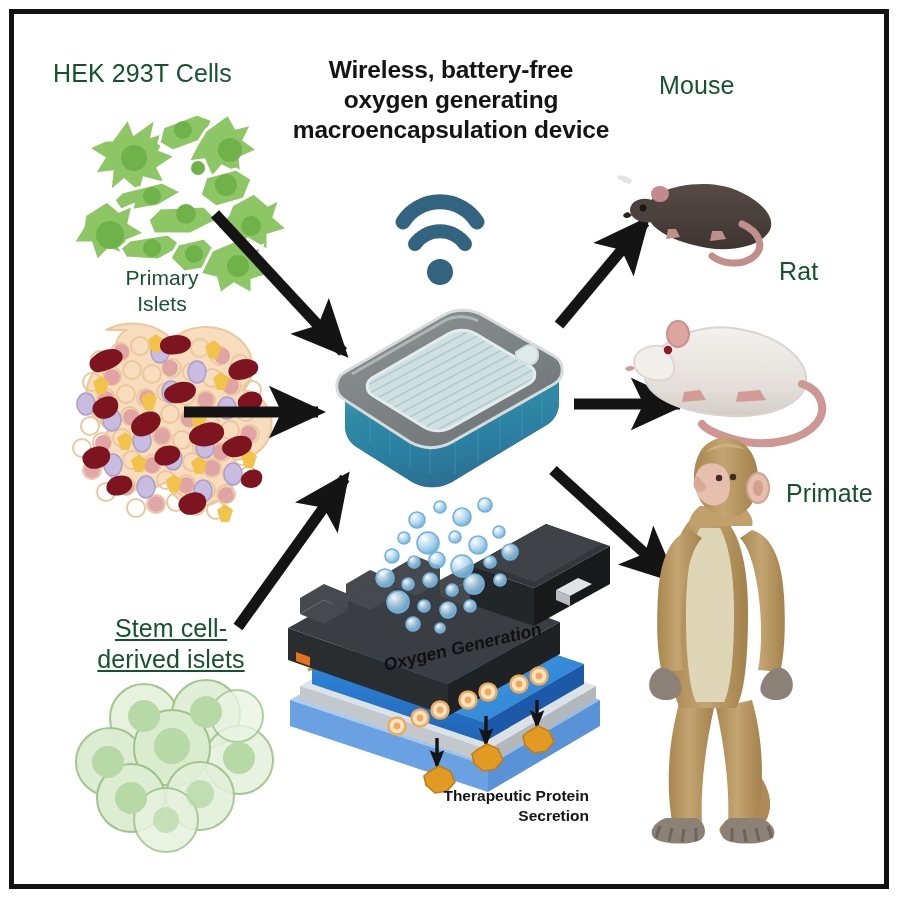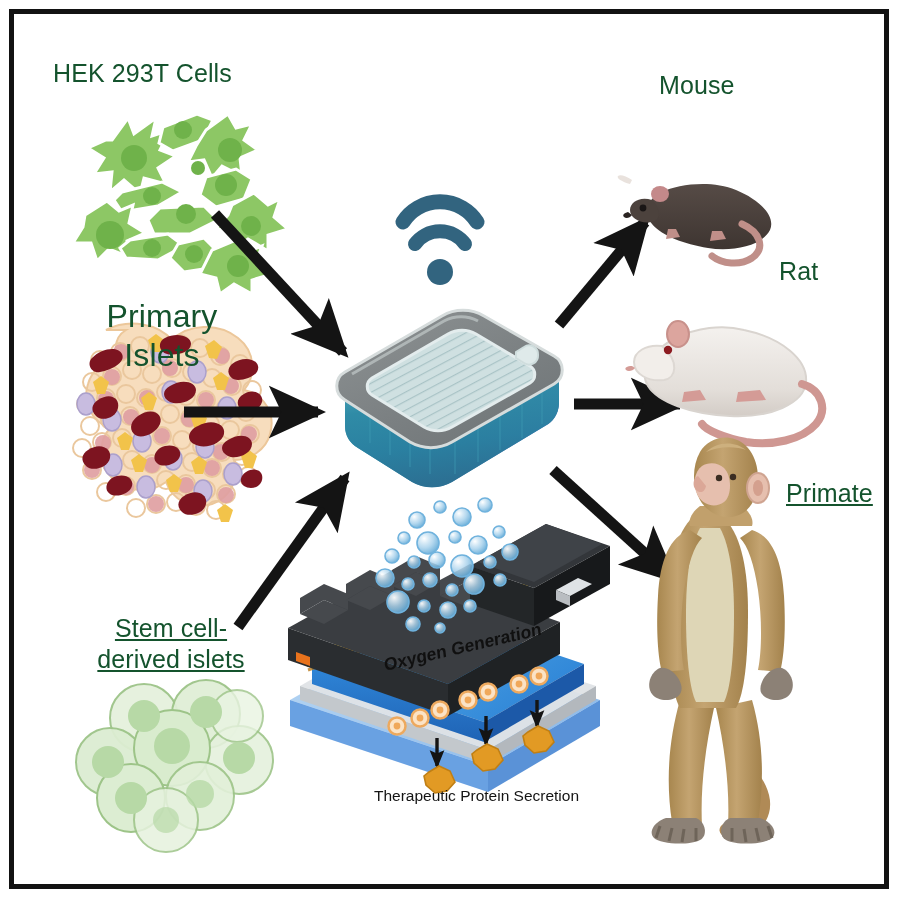--- a/index.html
+++ b/index.html
@@ -49,31 +49,31 @@
     width: 350px;
     text-align: center;
     font-family: "Liberation Sans", sans-serif;
     font-weight: bold;
     font-size: 24.5px;
     line-height: 1.22;
     color: #141414;
     letter-spacing: -0.2px;
   }
   .lbl-hek   { left: 53px;  top: 58px;  font-size: 25px; }
-  .lbl-prim  { left: 102px; top: 265px; font-size: 32px; text-align: center; width: 120px; margin-top: 32px;}
+  .lbl-prim  { left: 102px; top: 265px; font-size: 21px; text-align: center; width: 120px;}
   .lbl-stem  { left: 86px;  top: 613px; font-size: 25px; text-align: center; width: 170px; text-decoration: underline;}
   .lbl-mouse { left: 659px; top: 70px;  font-size: 25px; }
   .lbl-rat   { left: 779px; top: 256px; font-size: 25px; }
-  .lbl-prima { left: 786px; top: 478px; font-size: 25px; text-decoration: underline; }
+  .lbl-prima { left: 786px; top: 478px; font-size: 25px; }
   .lbl-secretion {
     position: absolute;
     left: 374px; top: 786px; width: 215px;
-    text-align: left;
+    text-align: right;
     font-size: 15.5px;
-    font-weight: normal;
+    font-weight: bold;
     color: #141414;
     line-height: 1.28;
     font-family: "Liberation Sans", sans-serif;
   }
   .lbl-oxygen {
     position: absolute;
     left: 383px; top: 655px;
     font-size: 17.5px;
     font-weight: bold;
     color: #101010;
@@ -613,20 +613,25 @@
       <circle cx="719" cy="478" r="3.2" fill="#3b2d22"></circle>
       <circle cx="733" cy="477" r="3.2" fill="#3b2d22"></circle>
 
       <ellipse cx="758" cy="488" rx="11" ry="15" fill="#e6bfae" stroke="#cfa491" stroke-width="2"></ellipse>
       <ellipse cx="758" cy="488" rx="5" ry="8" fill="#d4a08e"></ellipse>
 
       <path d="M706,452 c10,-10 28,-12 40,-2 c-10,-4 -28,-4 -40,2 z" fill="#cdb07e"></path>
     </g>
   </svg>
 
+  <div class="title-block">
+    <div>Wireless, battery-free</div>
+    <div>oxygen generating</div>
+    <div>macroencapsulation device</div>
+  </div>
 
   <div class="label lbl-hek">HEK 293T Cells</div>
   <div class="label lbl-prim center">Primary
 Islets</div>
   <div class="label lbl-stem center">Stem cell-
 derived islets</div>
 
   <div class="label lbl-mouse">Mouse</div>
   <div class="label lbl-rat">Rat</div>
   <div class="label lbl-prima">Primate</div>

